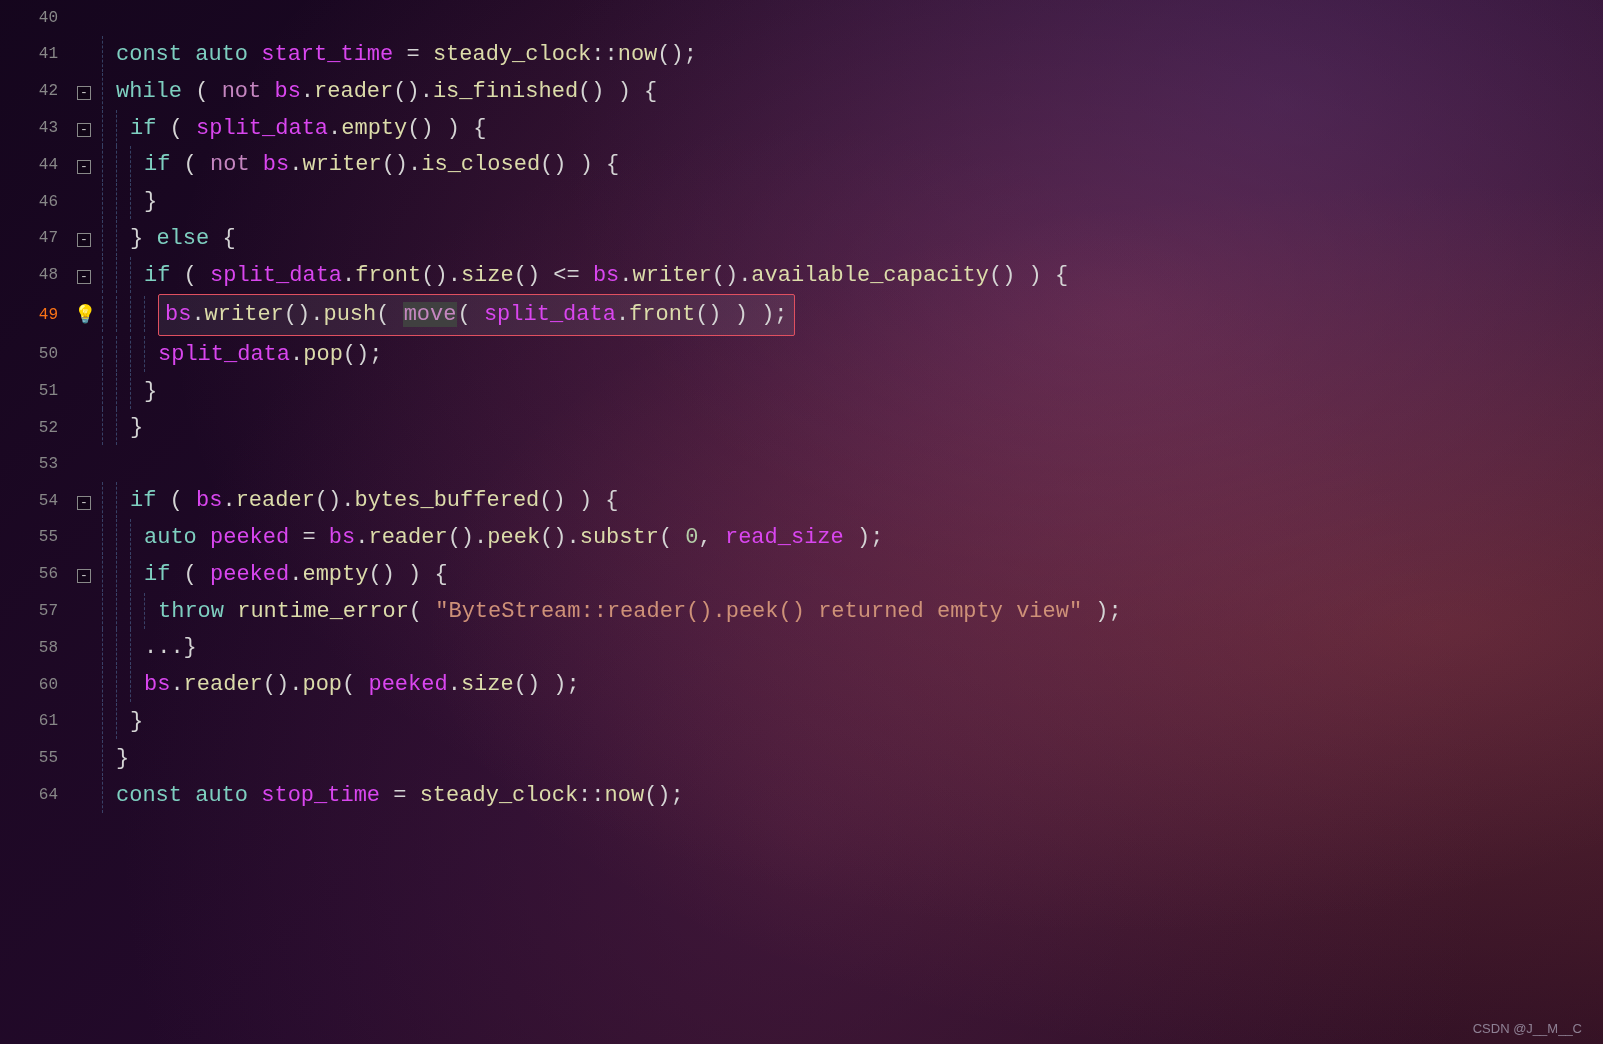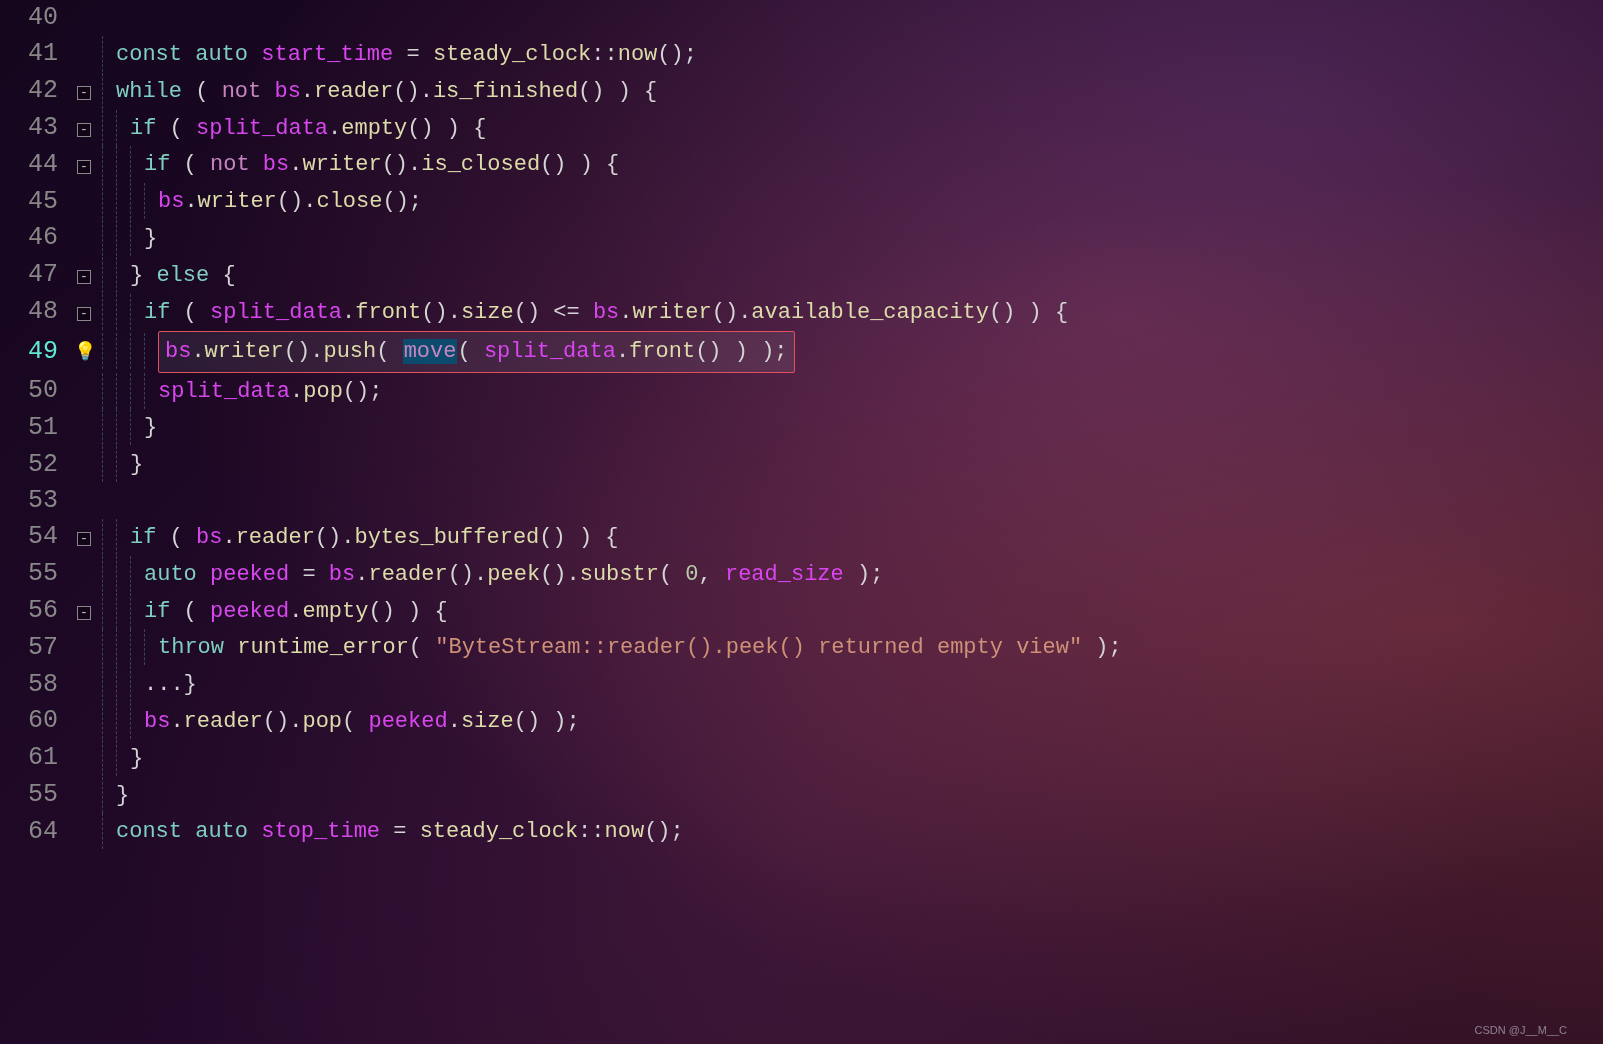--- a/index.html
+++ b/index.html
@@ -43,21 +43,21 @@
       height: 36px;
       line-height: 36px;
     }
 
     .line-num {
       width: 70px;
       min-width: 70px;
       text-align: right;
       padding-right: 12px;
       color: #888;
-      font-size: 25px;
+      font-size: 16px;
       user-select: none;
       vertical-align: middle;
       position: relative;
     }
 
     .fold-col {
       width: 28px;
       min-width: 28px;
       text-align: center;
       vertical-align: middle;
@@ -100,21 +100,21 @@
     .highlight-box {
       display: inline-block;
       background: rgba(255,255,255,0.08);
       border: 1.5px solid #e05060;
       padding: 2px 6px;
       border-radius: 2px;
     }
 
     
     .move-highlight {
-      background: #0c4a6e;
+      background: #404040;
       padding: 0 1px;
     }
 
     
     .lightbulb {
       display: inline-block;
       color: #ffcc00;
       font-size: 18px;
       margin-left: 4px;
     }
@@ -125,30 +125,30 @@
       border-left: 1px dashed rgba(100,150,200,0.4);
       height: 36px;
       width: 14px;
       vertical-align: middle;
       margin-right: 0;
     }
 
     .watermark {
       position: absolute;
       bottom: 8px;
-      right: 36px;
+      right: 21px;
       color: rgba(200,200,220,0.6);
-      font-size: 11px;
+      font-size: 13px;
       font-family: Arial, sans-serif;
       z-index: 10;
     }
 
     
     .active-line .line-num {
-      color: #5eead4;
+      color: #f97316;
     }
     .active-line .code-content {
       
     }
 
     td { padding: 0; }
   </style>
 </head>
 <body>
 
@@ -176,25 +176,20 @@
           <td class="line-num">43</td>
           <td class="fold-col"><span class="fold-icon">-</span></td>
           <td class="code-content"><span class="indent-guide"></span><span class="indent-guide"></span><span class="kw">if</span><span class="punc"> ( </span><span class="ident">split_data</span><span class="punc">.</span><span class="fn">empty</span><span class="punc">() ) {</span></td>
         </tr>
         <tr class="code-row">
           <td class="line-num">44</td>
           <td class="fold-col"><span class="fold-icon">-</span></td>
           <td class="code-content"><span class="indent-guide"></span><span class="indent-guide"></span><span class="indent-guide"></span><span class="kw">if</span><span class="punc"> ( </span><span class="kw2">not </span><span class="ident">bs</span><span class="punc">.</span><span class="fn">writer</span><span class="punc">().</span><span class="fn">is_closed</span><span class="punc">() ) {</span></td>
         </tr>
         <tr class="code-row">
-          <td class="line-num">45</td>
-          <td class="fold-col"></td>
-          <td class="code-content"><span class="indent-guide"></span><span class="indent-guide"></span><span class="indent-guide"></span><span class="indent-guide"></span><span class="ident">bs</span><span class="punc">.</span><span class="fn">writer</span><span class="punc">().</span><span class="fn">close</span><span class="punc">();</span></td>
-        </tr>
-        <tr class="code-row">
           <td class="line-num">46</td>
           <td class="fold-col"></td>
           <td class="code-content"><span class="indent-guide"></span><span class="indent-guide"></span><span class="indent-guide"></span><span class="punc">}</span></td>
         </tr>
         <tr class="code-row">
           <td class="line-num">47</td>
           <td class="fold-col"><span class="fold-icon">-</span></td>
           <td class="code-content"><span class="indent-guide"></span><span class="indent-guide"></span><span class="punc">} </span><span class="kw">else</span><span class="punc"> {</span></td>
         </tr>
         <tr class="code-row">

